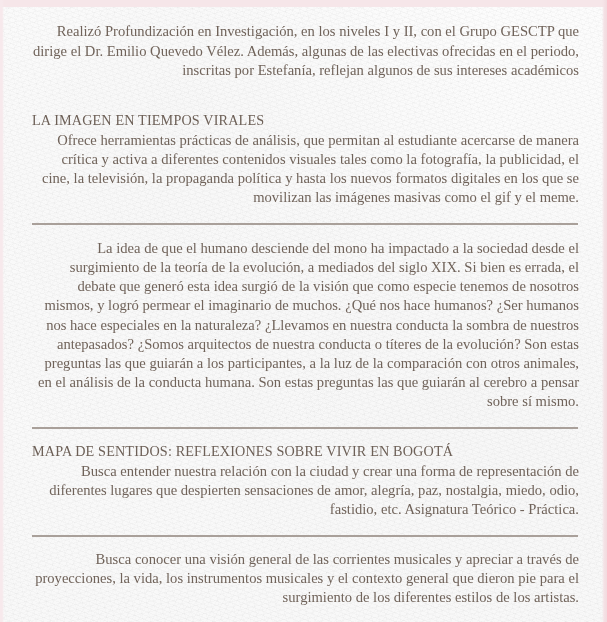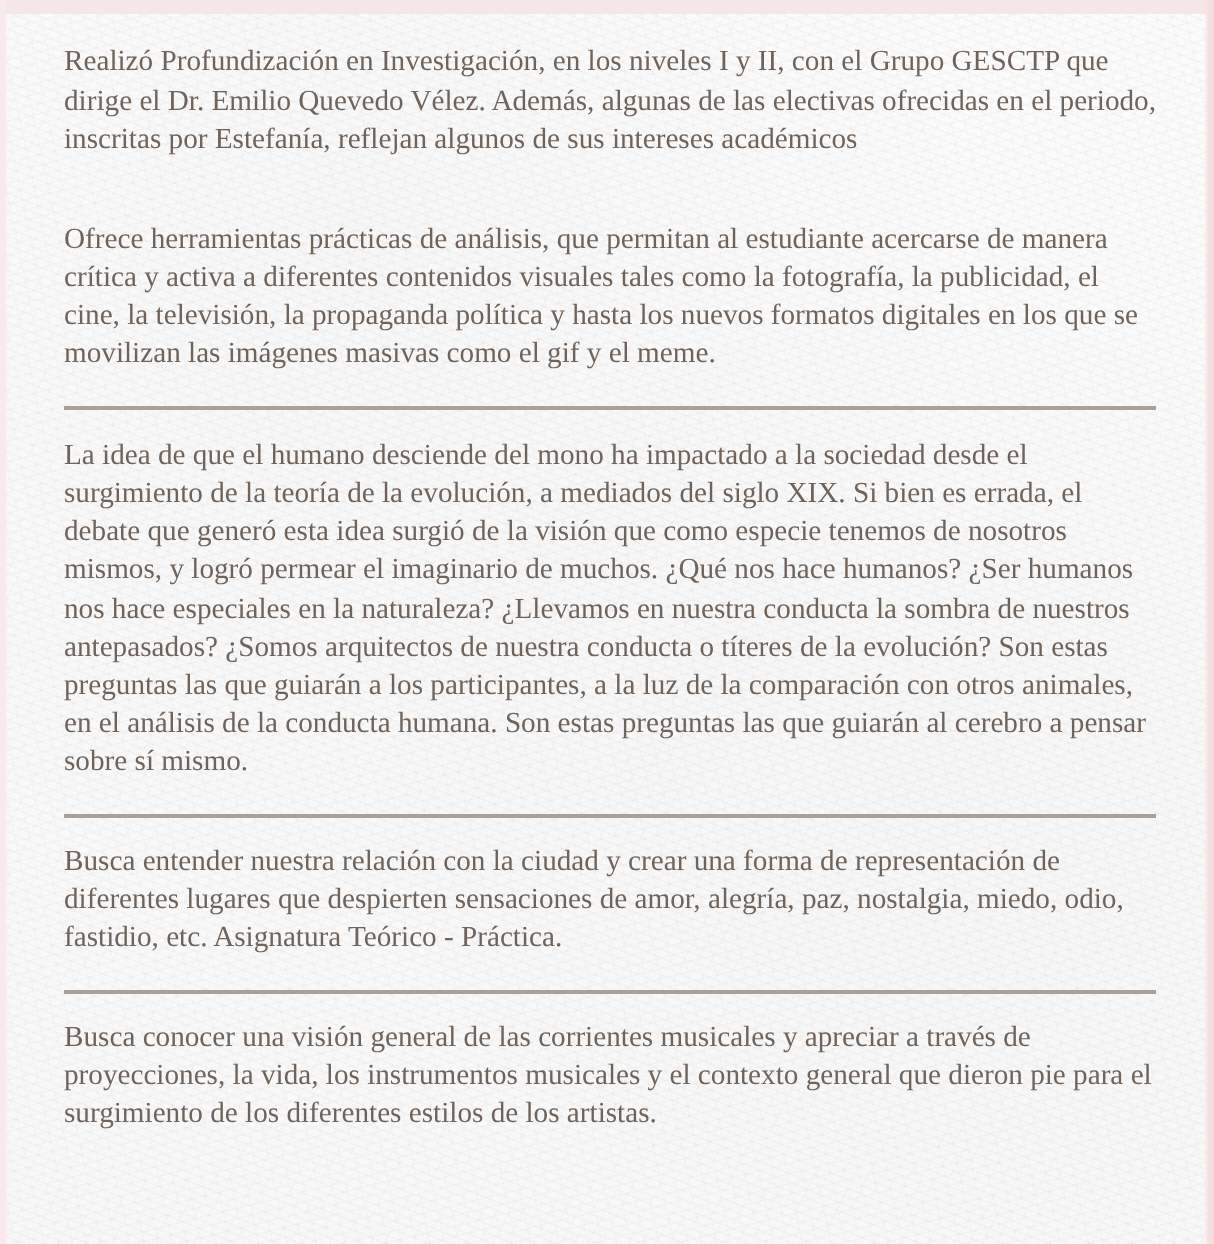--- a/index.html
+++ b/index.html
@@ -89,21 +89,21 @@
     margin: 0 0 1px 0;
     white-space: nowrap;
   }
 
   .body-text {
     font-family: "Liberation Serif", "DejaVu Serif", serif;
     font-size: 14.6px;
     line-height: 19.1px;
     color: #70635a;
     margin: 0;
-    text-align: left;
+    text-align: right;
   }
 
   .intro-block .body-text {
     font-size: 14.6px;
     line-height: 19.6px;
   }
 
   hr.divider {
     border: 0;
     height: 2px;
@@ -129,36 +129,38 @@
 
   <div id="content">
 
     <div class="section intro-block">
       <p class="body-text">Realizó Profundización en Investigación, en los niveles I y II, con el  Grupo GESCTP que dirige el Dr. Emilio Quevedo Vélez. Además, algunas de las electivas  ofrecidas en el periodo, inscritas por Estefanía, reflejan algunos de sus intereses académicos</p>
     </div>
 
     <div class="sp-intro-bottom"></div>
 
     <div class="section">
+      <h2 class="heading">LA IMAGEN EN TIEMPOS VIRALES</h2>
       <p class="body-text">Ofrece herramientas prácticas de análisis, que permitan al estudiante acercarse de manera crítica y activa a diferentes contenidos visuales tales como la fotografía, la publicidad, el cine, la televisión, la propaganda política y hasta los nuevos formatos digitales en los que se movilizan las imágenes masivas como el gif y el meme.</p>
     </div>
 
     <div class="sp-after-imagen"></div>
     <hr class="divider">
     <div class="sp-after-hr"></div>
 
     <div class="section">
       <p class="body-text">La idea de que el humano desciende del mono ha impactado a la sociedad desde el surgimiento de la teoría de la evolución, a mediados del siglo XIX. Si bien es errada, el debate que generó esta idea surgió de la visión que como especie tenemos de nosotros mismos, y logró permear el imaginario de muchos. ¿Qué nos hace humanos? ¿Ser humanos nos hace especiales en la naturaleza? ¿Llevamos en nuestra conducta la sombra de nuestros antepasados? ¿Somos arquitectos de nuestra conducta o títeres de la evolución? Son estas preguntas las que guiarán a los participantes, a la luz de la comparación con otros animales, en el análisis de la conducta humana. Son estas preguntas las que guiarán al cerebro a pensar sobre sí mismo.</p>
     </div>
 
     <div class="sp-after-imagen"></div>
     <hr class="divider">
     <div class="sp-after-hr2"></div>
 
     <div class="section">
+      <h2 class="heading">MAPA DE SENTIDOS: REFLEXIONES SOBRE VIVIR EN BOGOTÁ</h2>
       <p class="body-text">Busca entender nuestra relación con la ciudad y crear una forma de representación de diferentes lugares que despierten sensaciones de amor, alegría, paz, nostalgia, miedo, odio, fastidio, etc. Asignatura Teórico - Práctica.</p>
     </div>
 
     <div class="sp-after-imagen"></div>
     <hr class="divider">
     <div class="sp-after-hr3"></div>
 
     <div class="section">
       <p class="body-text">Busca conocer una visión general de las corrientes musicales y apreciar a través de proyecciones, la vida, los instrumentos musicales y el contexto general que dieron pie para el surgimiento de los diferentes estilos de los artistas.</p>
     </div>

